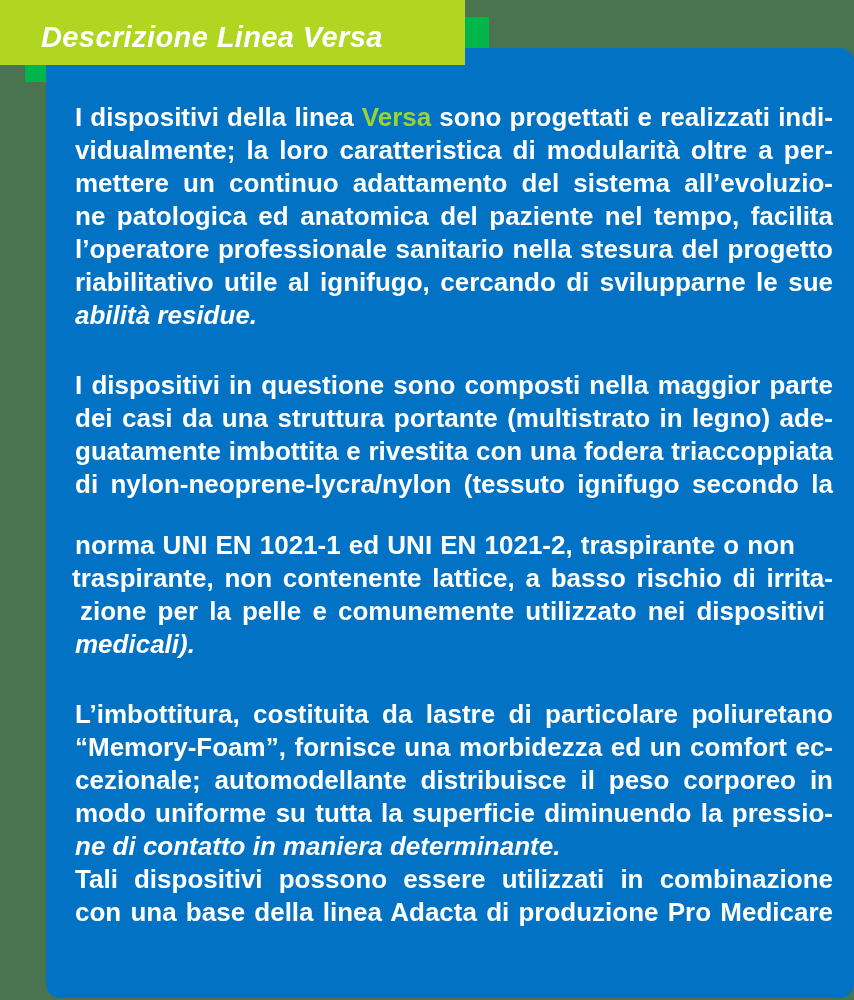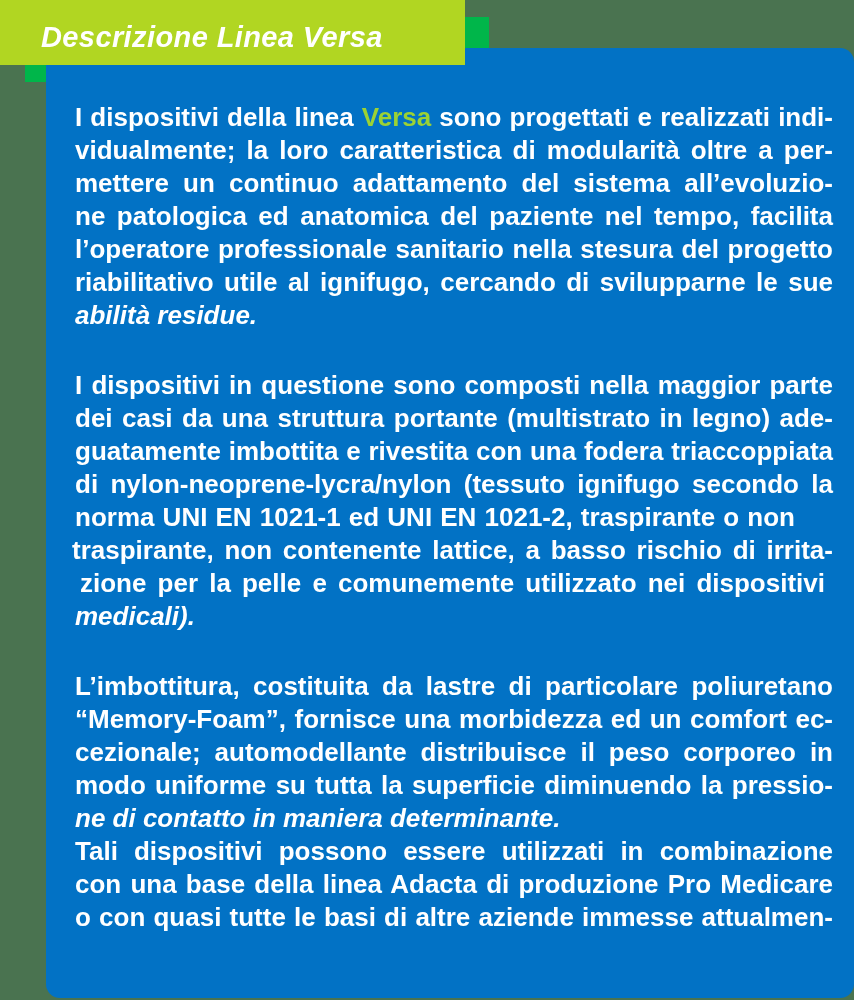--- a/index.html
+++ b/index.html
@@ -77,20 +77,21 @@
     font-style: italic;
   }
   .line.indent {
     padding-left: 5px;
   }
   .line.outdent {
     margin-left: -3px;
   }
   .line.short {
     width: 720px;
+    margin-top: 28px;
   }
   .line.short2 {
     width: 745px;
   }
   .hl-green {
     color: #9bd234;
   }
   .hl-bright {
     color: #ffffff;
     font-weight: bold;
@@ -132,15 +133,14 @@
   </p>
 
   <p class="para">
     <span class="line">L’imbottitura, costituita da lastre di particolare poliuretano</span>
     <span class="line">“Memory-Foam”, fornisce una morbidezza ed un comfort ec-</span>
     <span class="line">cezionale; automodellante distribuisce il peso corporeo in</span>
     <span class="line">modo uniforme su tutta la superficie diminuendo la pressio-</span>
     <span class="line last">ne di contatto in maniera determinante.</span>
     <span class="line">Tali dispositivi possono essere utilizzati in combinazione</span>
     <span class="line">con una base della linea Adacta di produzione Pro Medicare</span>
-    <span class="line">o con quasi tutte le basi di altre aziende immesse attualmen-</span>
   </p>
 </div>
 
 </body></html>

